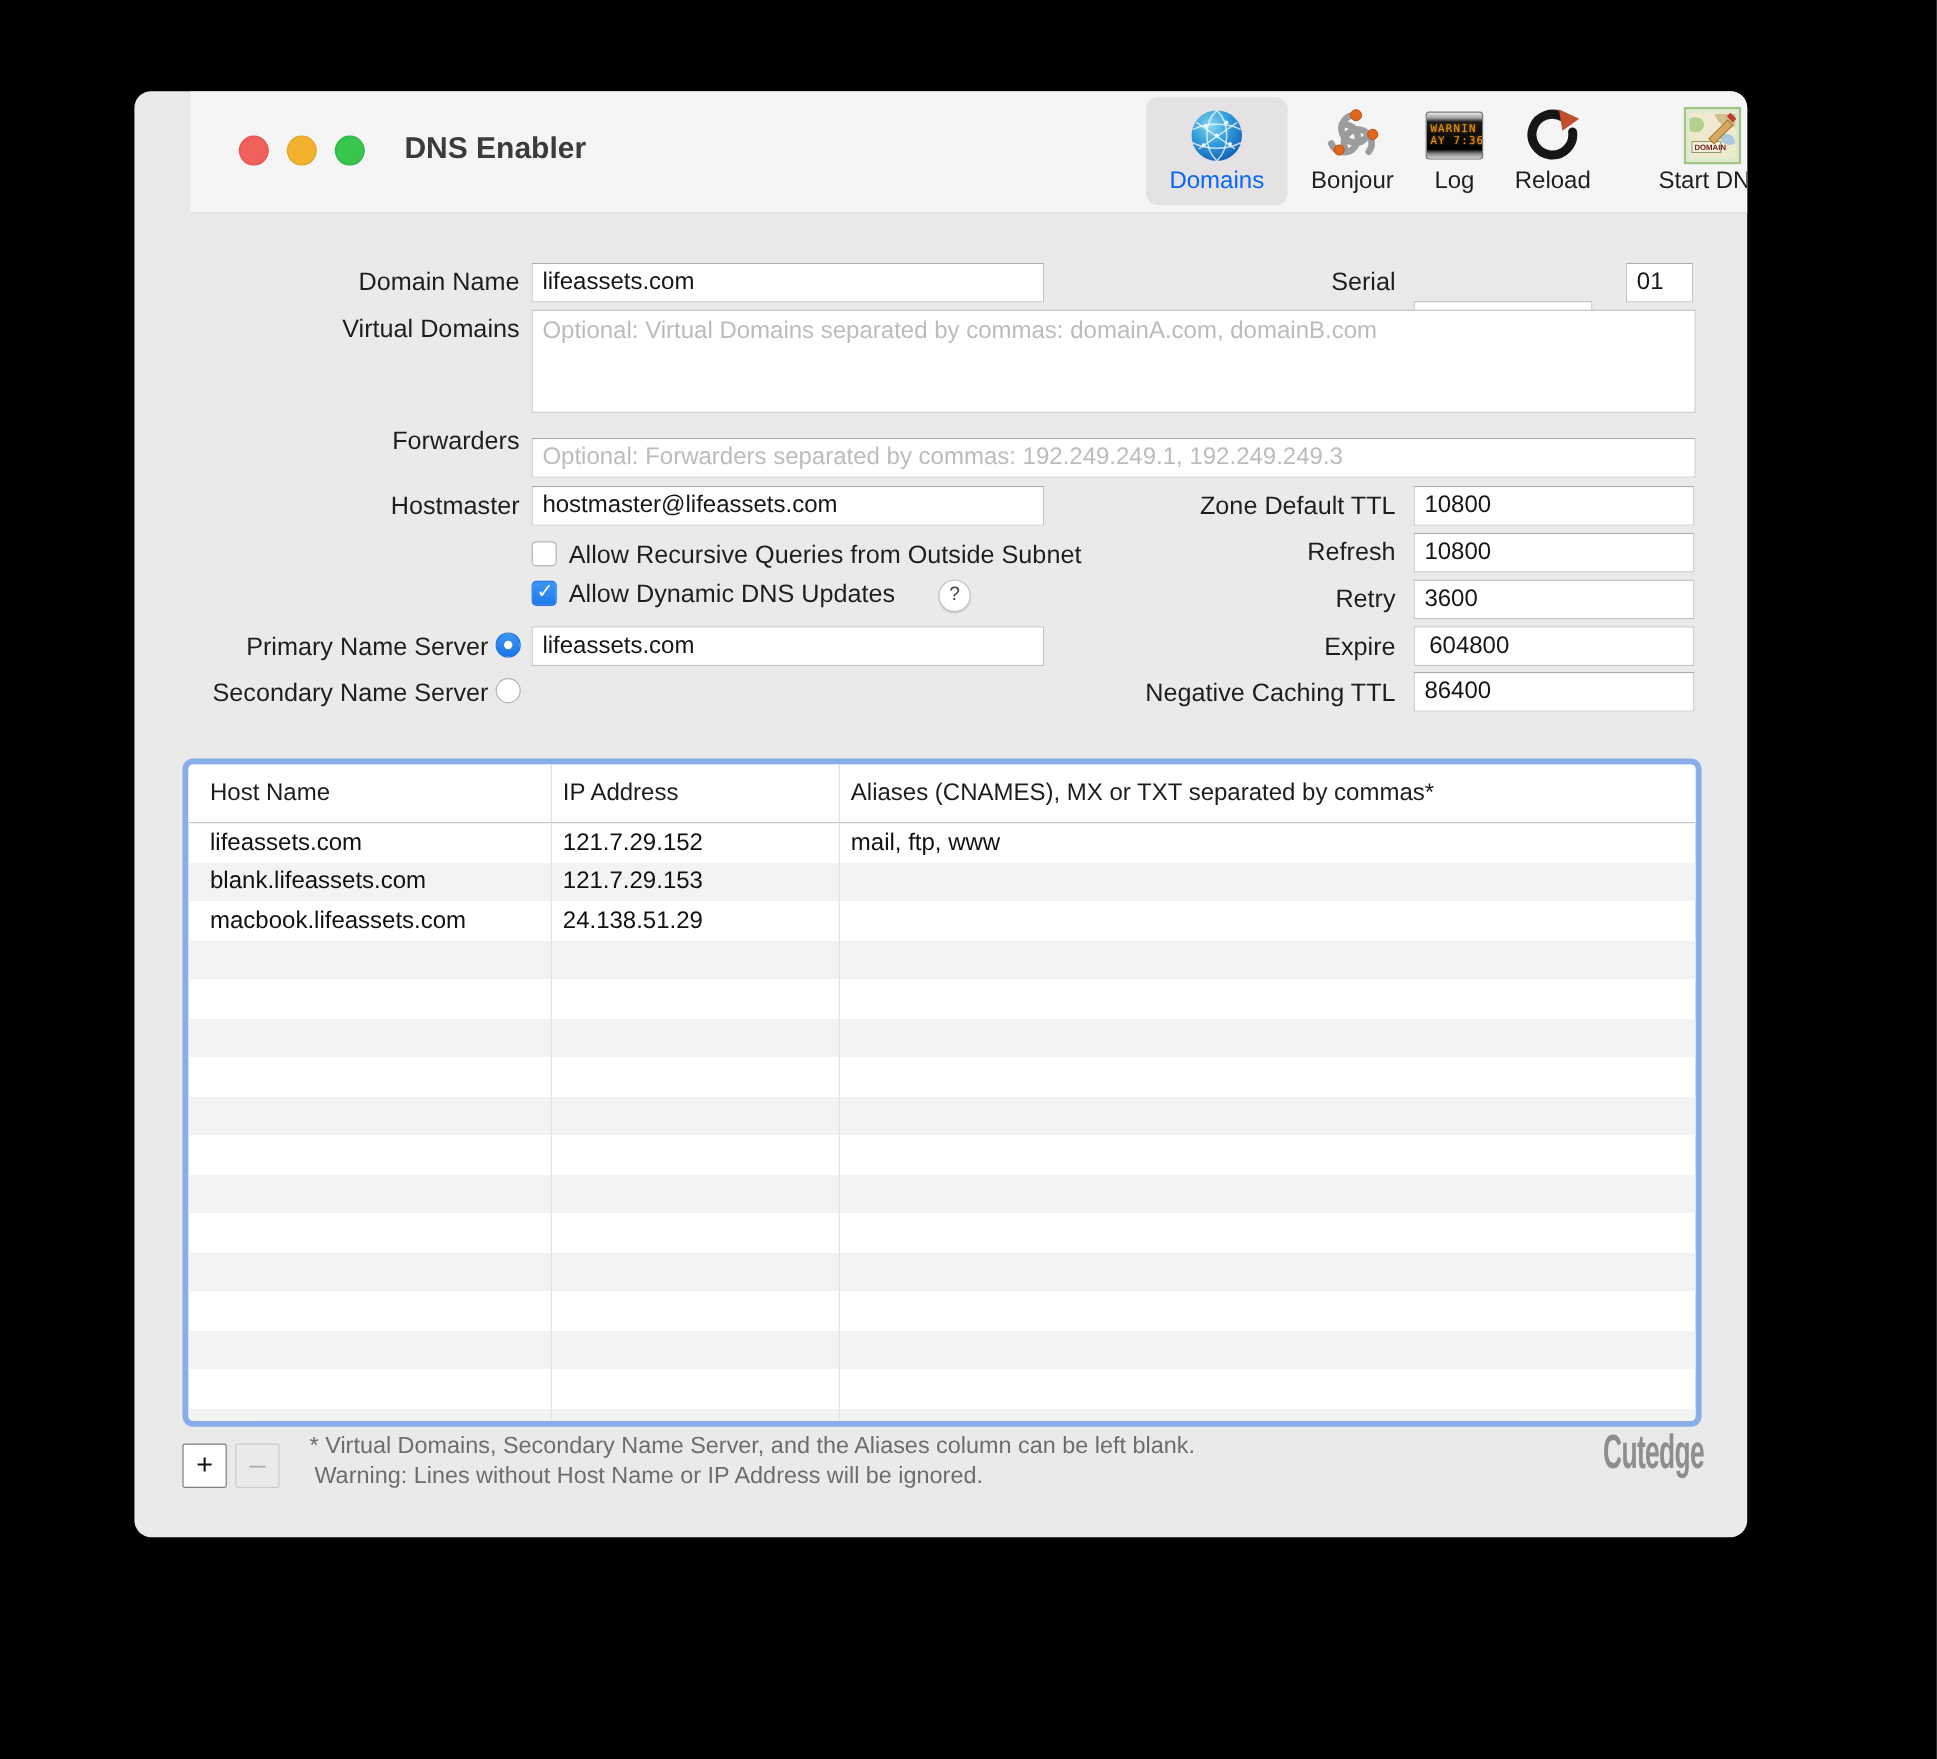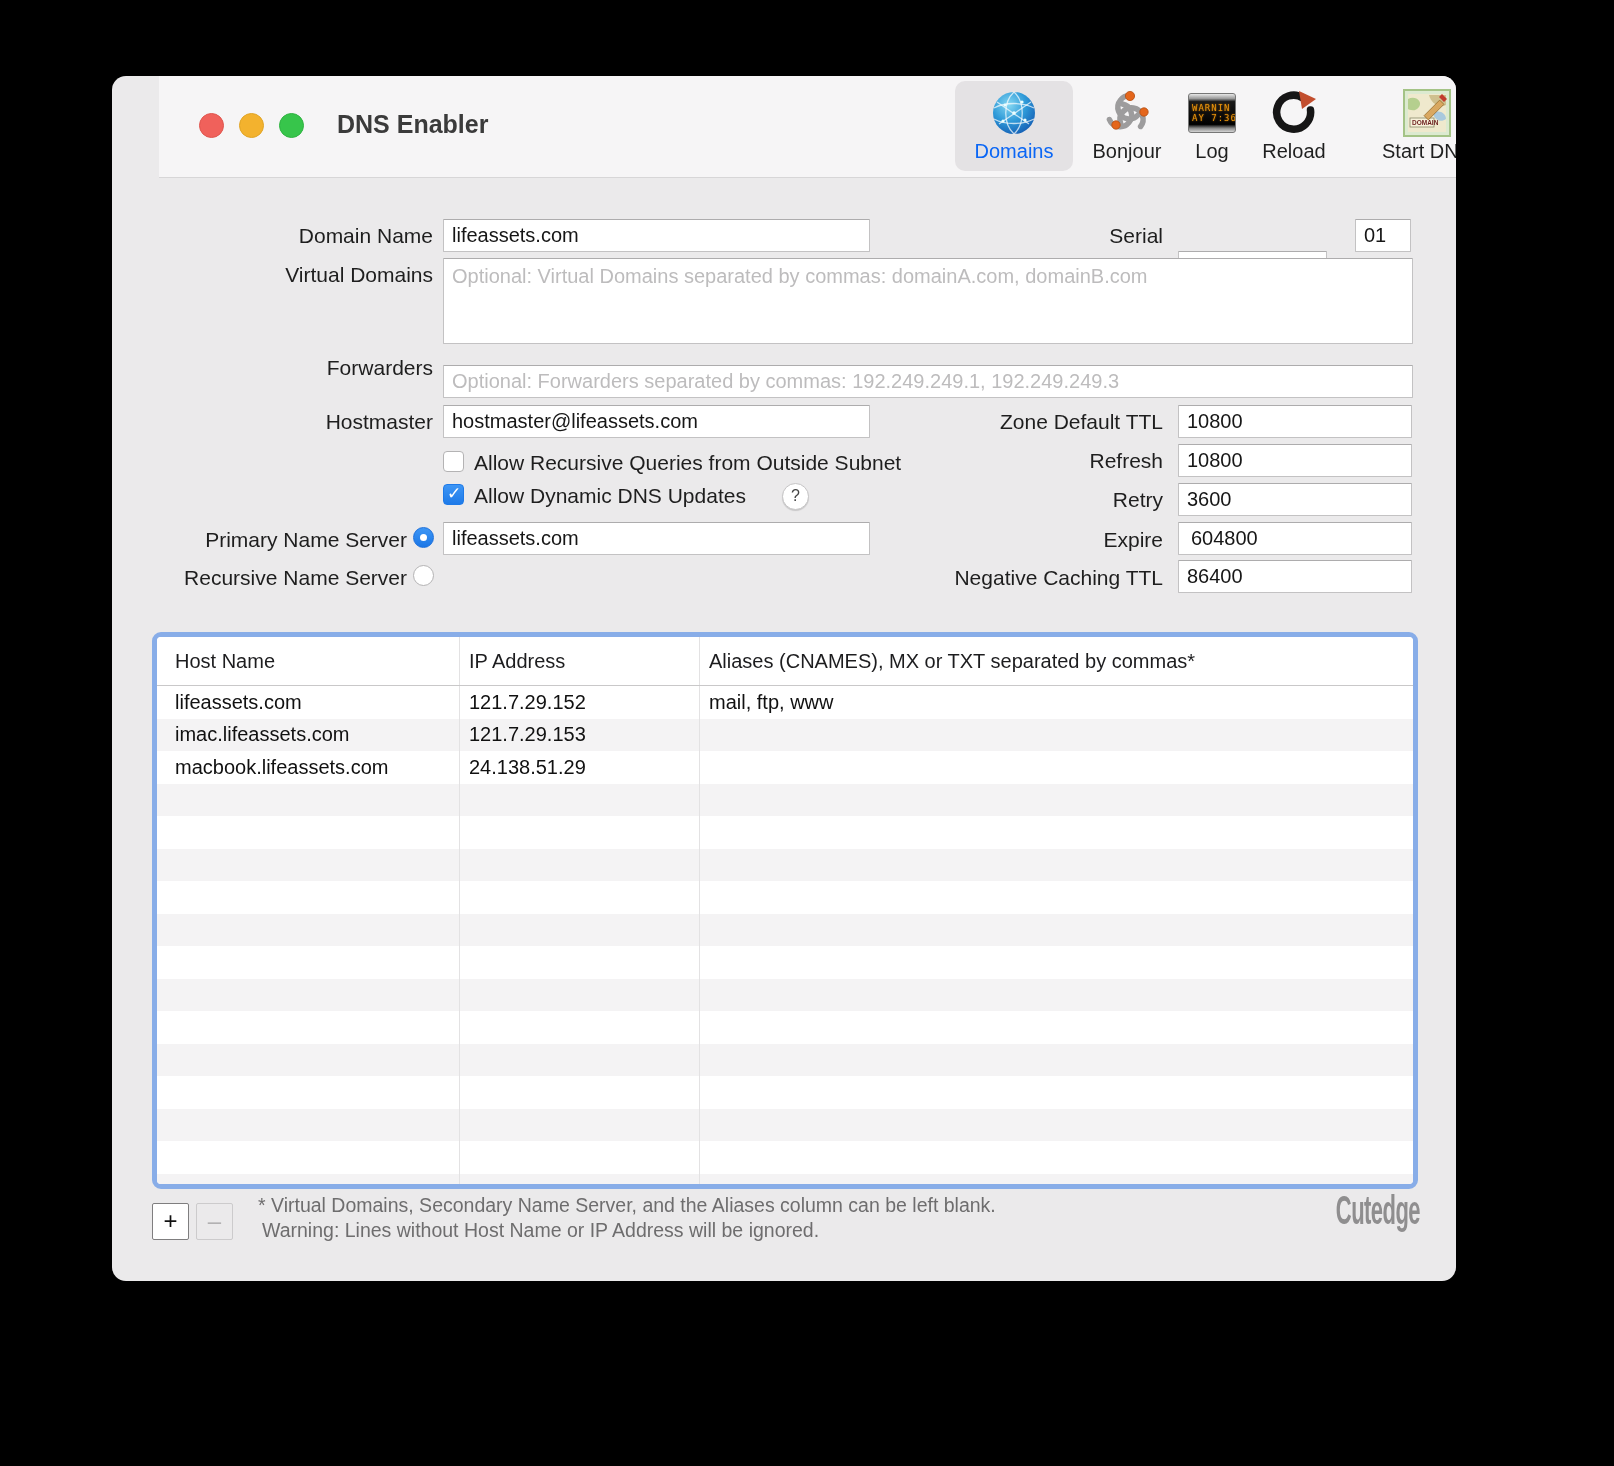--- a/index.html
+++ b/index.html
@@ -195,40 +195,40 @@
   <div class="flabel" style="left:751px;top:412px;width:300px;">Retry</div>
   <input class="field" style="left: 1066px; top: 407px; width: 234px;" value="3600">
 
   <div class="flabel" style="left:0px;top:452px;width:295px;">Primary Name Server</div>
   <div class="radio on" style="left:301px;top:451px;"></div>
   <input class="field" style="left: 331px; top: 446px; width: 427px;" value="lifeassets.com">
 
   <div class="flabel" style="left:751px;top:452px;width:300px;">Expire</div>
   <input class="field" style="left: 1066px; top: 446px; width: 234px; padding-left: 12px;" value="604800">
 
-  <div class="flabel" style="left:0px;top:490px;width:295px;">Recursive Name Server</div>
+  <div class="flabel" style="left:0px;top:490px;width:295px;">Secondary Name Server</div>
   <div class="radio" style="left:301px;top:489px;"></div>
 
   <div class="flabel" style="left:751px;top:490px;width:300px;">Negative Caching TTL</div>
   <input class="field" style="left: 1066px; top: 484px; width: 234px;" value="86400">
 
   <div class="host-table">
     <div class="thead">
       <div class="thcell c1">Host Name</div>
       <div class="thcell c2">IP Address</div>
       <div class="thcell c3">Aliases (CNAMES), MX or TXT separated by commas*</div>
     </div>
     <div>
         <div class="trow">
           <div class="tcell c1">lifeassets.com</div>
           <div class="tcell c2">121.7.29.152</div>
           <div class="tcell c3">mail, ftp, www</div>
         </div>
         <div class="trow">
-          <div class="tcell c1">imac.lifeassets.com</div>
+          <div class="tcell c1">blank.lifeassets.com</div>
           <div class="tcell c2">121.7.29.153</div>
           <div class="tcell c3"></div>
         </div>
         <div class="trow">
           <div class="tcell c1">macbook.lifeassets.com</div>
           <div class="tcell c2">24.138.51.29</div>
           <div class="tcell c3"></div>
         </div>
         <div class="trow">
           <div class="tcell c1"></div>

